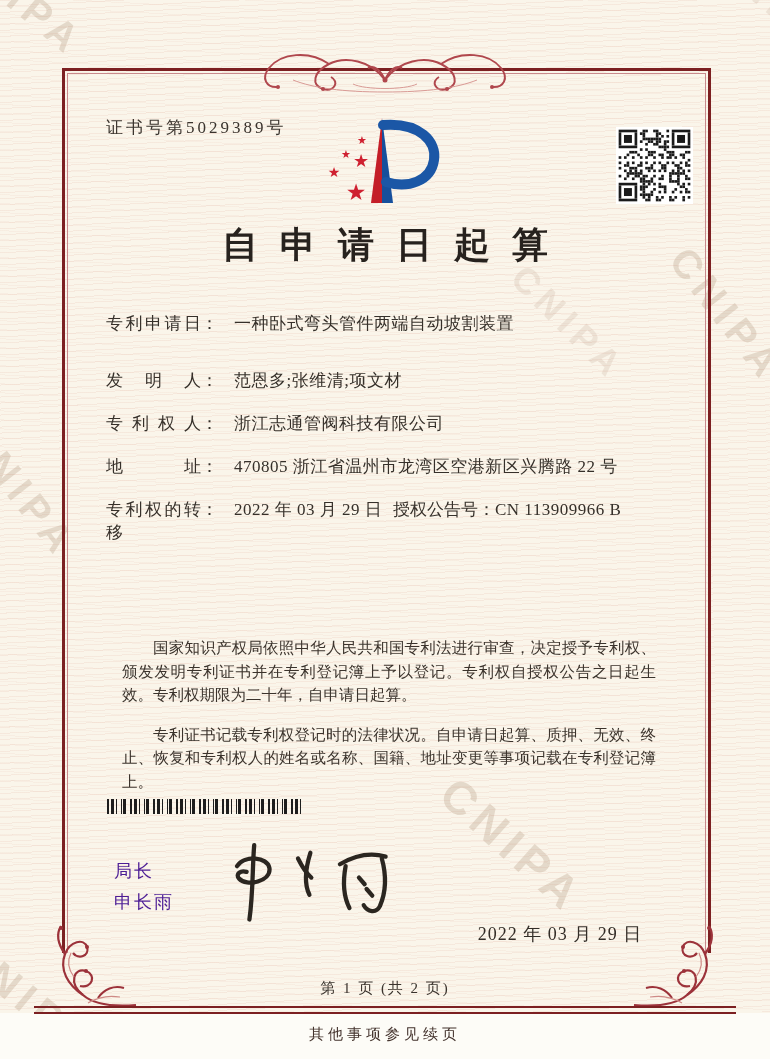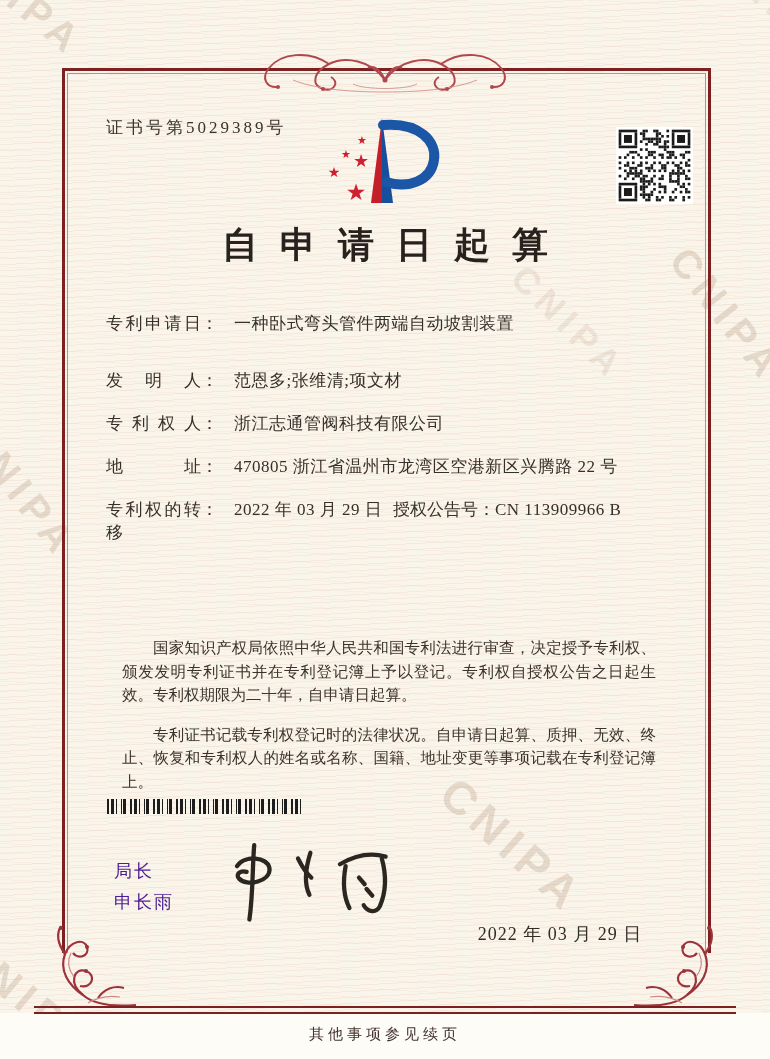--- a/index.html
+++ b/index.html
@@ -453,17 +453,18 @@
         <path d="M128,32 C145,22 162,20 176,24"></path>
         <path d="M134,34 C131,50 132,66 138,78"></path>
         <path d="M172,26 C177,44 176,62 170,76 C166,84 157,82 153,75"></path>
         <path d="M148,46 L154,53"></path>
         <path d="M156,58 L162,65"></path>
       </g>
     </svg>
 
     <div class="issue-date">2022 年 03 月 29 日</div>
 
+    <div class="page-info">第 1 页 (共 2 页)</div>
   </div>
 
   <div class="footer-note">其他事项参见续页</div>
 
 </div>
 
 </body></html>

